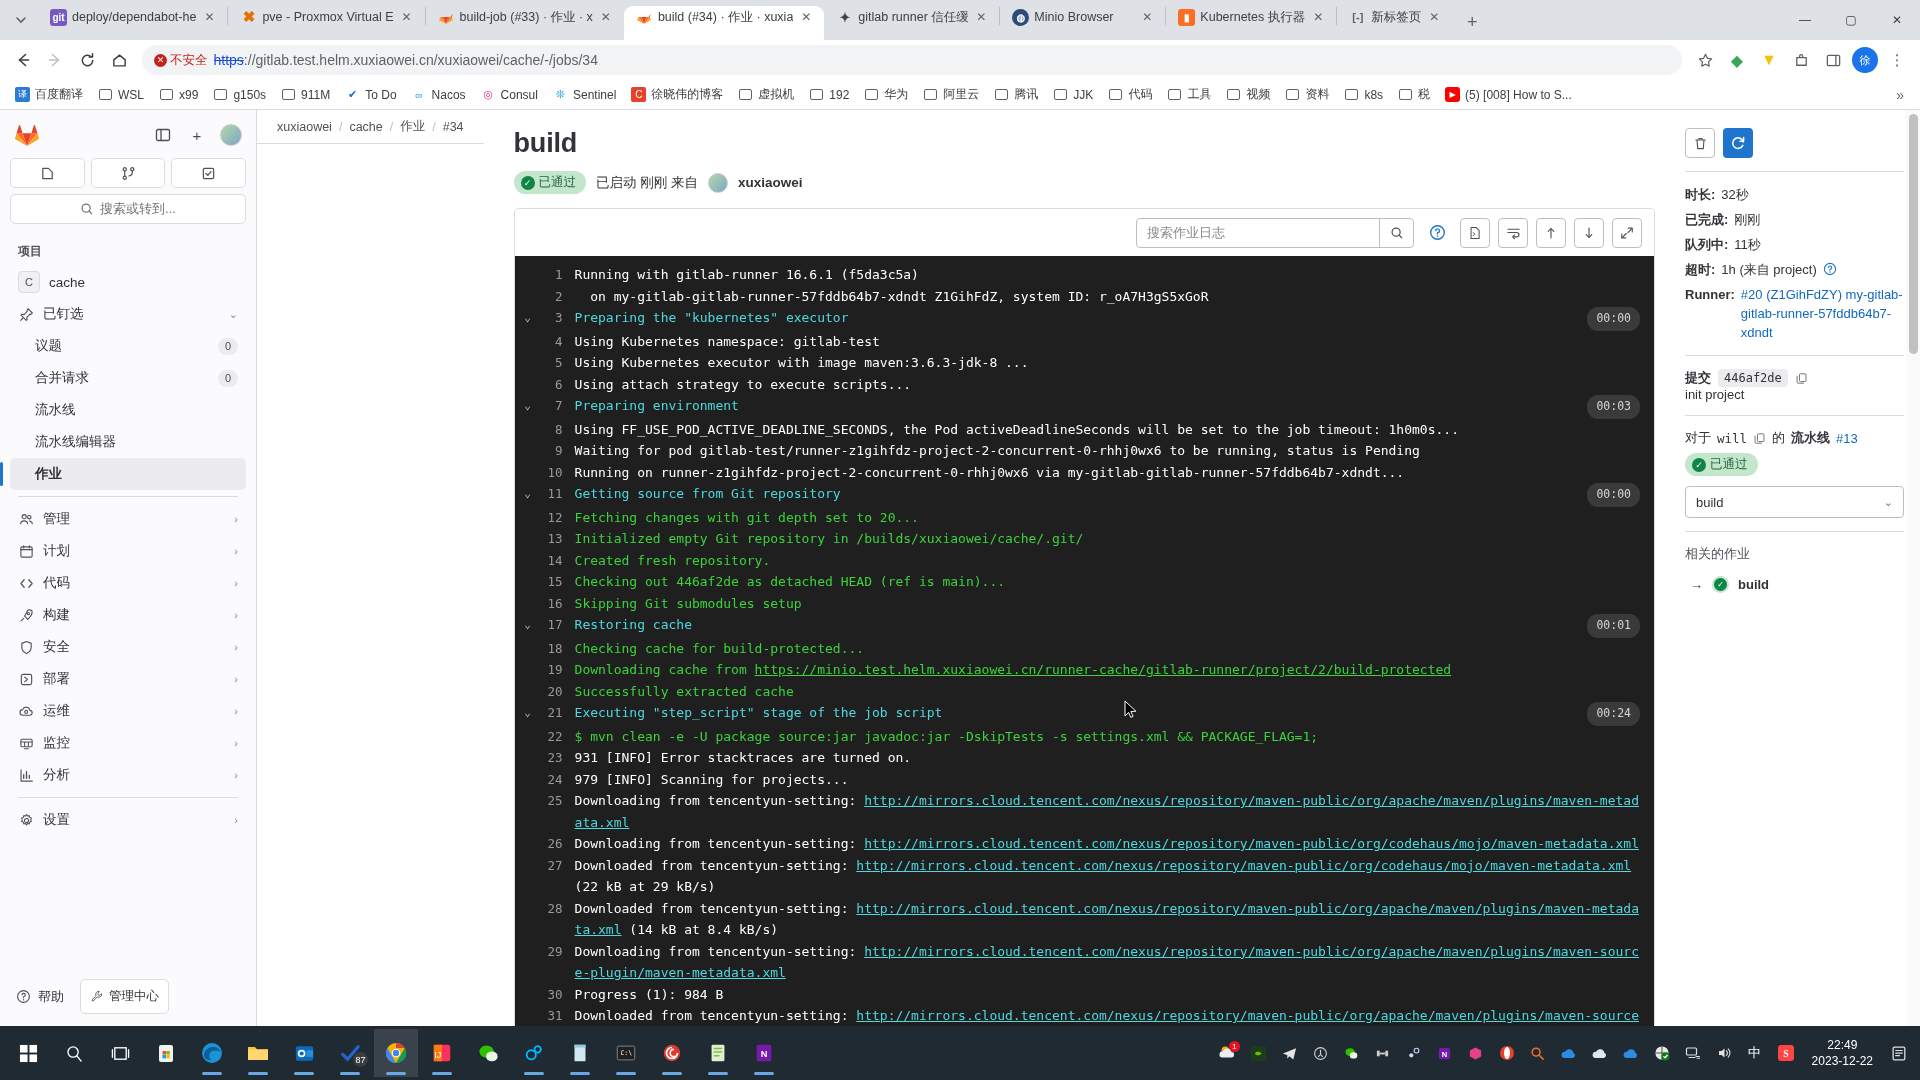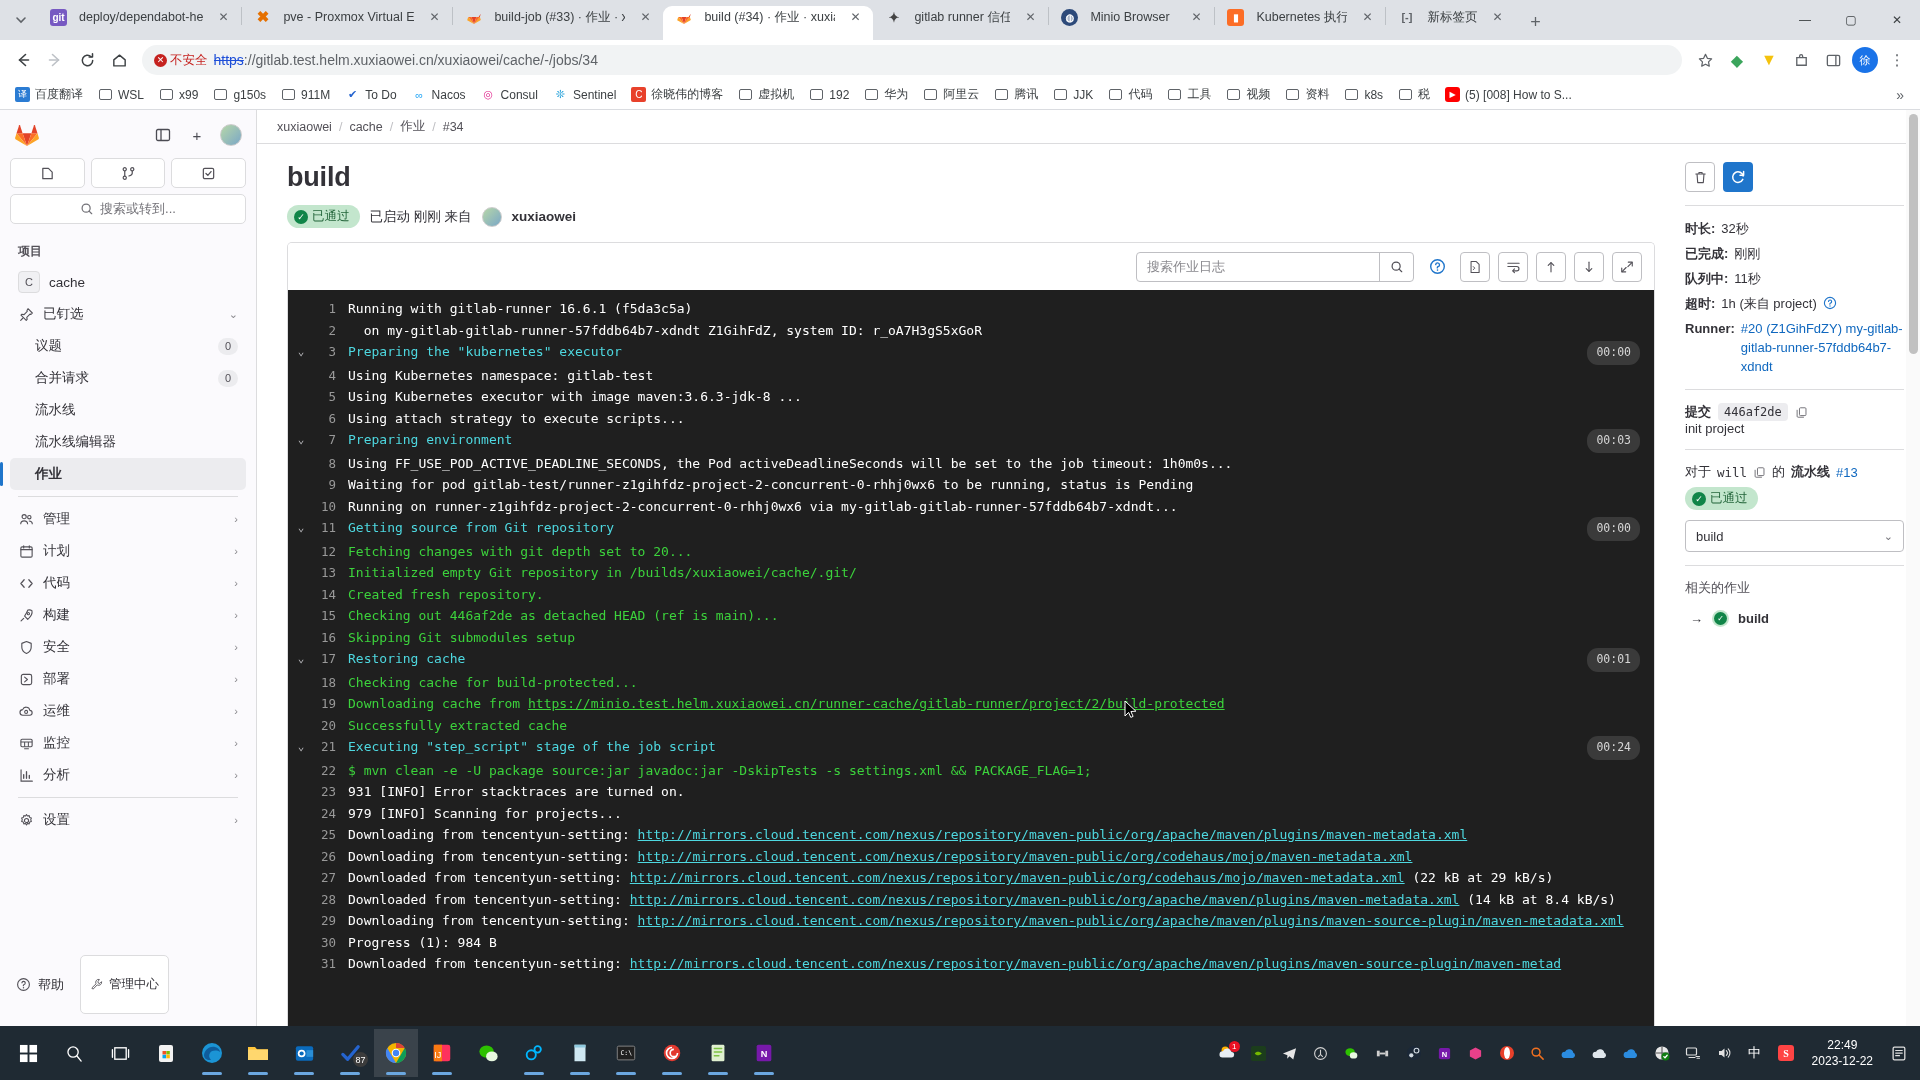--- a/index.html
+++ b/index.html
@@ -5,21 +5,21 @@
   * { box-sizing: border-box; margin:0; padding:0; }
   html,body { width:1920px; height:1080px; overflow:hidden; }
   body { font-family:"Liberation Sans", sans-serif; background:#fff; font-size:13px; color:#202124; }
 
   
   #browser { width:1920px; height:1026px; background:#fff; position:relative; }
 
   
   .tabstrip { height:40px; background:#dee1e6; display:flex; align-items:flex-end; padding-left:4px; position:relative; }
   .tabstrip-left { width:34px; height:40px; display:flex; align-items:center; justify-content:center; color:#5f6368; }
-  .tab { height:34px; min-width:40px; display:flex; align-items:center; gap:12px; padding:0 10px 12px 12px;
+  .tab { height:34px; min-width:40px; display:flex; align-items:center; gap:5px; padding:0 10px 12px 12px;
          border-radius:9px 9px 0 0; font-size:12.5px; color:#3c4043; position:relative; max-width:210px; }
   .tab.inactive { background:transparent; }
   .tab.active { background:#fff; }
   .tab .favicon { width:17px; height:17px; flex:0 0 17px; border-radius:3px; display:flex; align-items:center;
                   justify-content:center; font-size:10px; color:#fff; font-weight:bold; overflow:hidden;}
   .tab .tab-title { white-space:nowrap; overflow:hidden; text-overflow:clip; flex:1 1 auto; }
   .tab .tab-close { width:16px; height:16px; flex:0 0 16px; display:flex; align-items:center; justify-content:center;
                     font-size:12px; color:#5f6368; }
   .tab-sep { width:1px; height:18px; background:#bdc1c6; align-self:center; margin:0 0 9px 0; }
   .newtab { width:28px; height:28px; display:flex; align-items:center; justify-content:center; font-size:18px;
@@ -77,21 +77,21 @@
   .gl-item .lbl { flex:1 1 auto; }
   .gl-item .cnt { background:#ececef; color:#535158; border-radius:9px; padding:0 7px; font-size:11px; height:17px;
                   display:flex; align-items:center; }
   .gl-item .chev { color:#89888d; font-size:11px; }
   .gl-sub { padding-left:25px; }
   .gl-proj-ic { width:22px; height:22px; border:1px solid #dcdcde; border-radius:4px; background:#f0f0f3;
                 display:flex; align-items:center; justify-content:center; font-size:11px; color:#535158; flex:0 0 22px;}
   .gl-div { height:1px; background:#dcdcde; margin:6px 8px; }
 
   
-  .gl-main { flex:1 1 auto; display:flex; flex-direction:column; min-width:0; background:#fff; }
+  .gl-main { flex:1 1 auto; display:flex; flex-direction:row; min-width:0; background:#fff; }
   .breadcrumb { height:34px; display:flex; align-items:center; gap:7px; padding:0 20px; font-size:12.5px;
                 color:#535158; border-bottom:1px solid #dcdcde; }
   .breadcrumb a { color:#535158; text-decoration:none; }
   .breadcrumb .sep { color:#bfbfc3; }
   .content-wrap { flex:1; display:flex; min-height:0; }
   .content-col { flex:1 1 auto; padding:18px 20px 0 30px; min-width:0; display:flex; flex-direction:column; }
   .job-title { font-size:27px; font-weight:600; color:#333238; letter-spacing:-0.2px; }
   .job-meta { display:flex; align-items:center; gap:10px; margin-top:12px; font-size:13.5px; color:#333238; }
   .badge-pass { background:#c3e6cd; color:#24663b; border-radius:20px; padding:3px 10px 3px 7px; font-size:12.5px;
                 display:flex; align-items:center; gap:4px; font-weight:400; }
@@ -667,21 +667,21 @@
 
       <div style="padding:8px 16px 12px; display:flex; align-items:center; gap:8px;">
         <div style="display:flex;align-items:center;gap:7px;color:#333238;font-size:13px;">
           <svg width="15" height="15" viewBox="0 0 16 16">
               <circle cx="8" cy="8" r="6.3" stroke="#535158" stroke-width="1.2" fill="none"></circle>
               <path d="M6.3 6.2a1.8 1.8 0 1 1 2.1 2c-.4.2-.6.6-.6 1.1" stroke="#535158" stroke-width="1.2" fill="none" stroke-linecap="round"></path>
               <circle cx="8" cy="11.4" r=".75" fill="#535158"></circle>
             </svg>
           <span>帮助</span>
         </div>
-        <div style="margin-left:8px;display:flex;align-items:center;gap:6px;border:1px solid #dcdcde;border-radius:5px;padding:20px 9px;background:#fff;font-size:12.5px;color:#333238;">
+        <div style="margin-left:8px;display:flex;align-items:center;gap:6px;border:1px solid #dcdcde;border-radius:5px;padding:8px 9px;background:#fff;font-size:12.5px;color:#333238;">
           <svg width="13" height="13" viewBox="0 0 16 16">
               <path d="M11.5 1.8a3.6 3.6 0 0 0-4 5.3L2.2 12.3l1.5 1.5 5.2-5.3a3.6 3.6 0 0 0 5.3-4l-2.2 2.2-1.8-.4-.4-1.8z" stroke="#535158" stroke-width="1.1" fill="none" stroke-linejoin="round"></path>
             </svg>
           <span>管理中心</span>
         </div>
       </div>
     </div>
 
     <div class="gl-main">
       <div class="breadcrumb">

